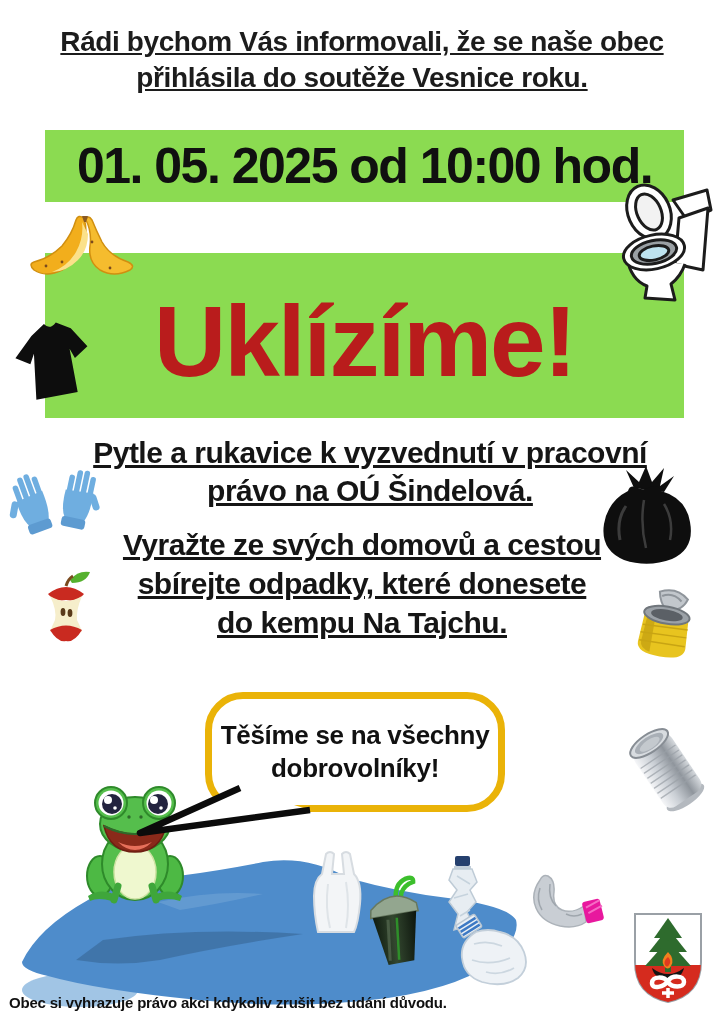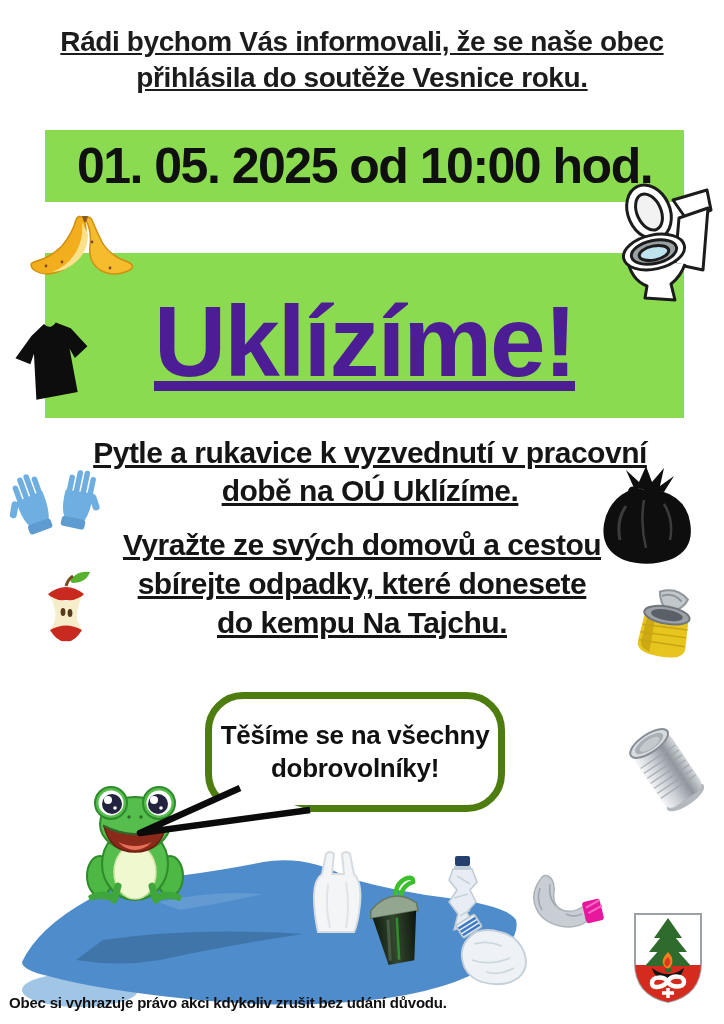--- a/index.html
+++ b/index.html
@@ -15,30 +15,30 @@
     letter-spacing:-0.4px; color:#1c1c1c; z-index:2;
   }
   .band { left:45px; width:639px; background:var(--banner_green); z-index:0; }
   .band1 { top:130px; height:72px; display:flex; align-items:center; justify-content:center; }
   .date-text {
     font-size:50px; font-weight:700; letter-spacing:-1.5px; color:#101010;
     white-space:nowrap;
   }
   .band2 { top:253px; height:165px; display:flex; align-items:center; justify-content:center; }
   .poster-title {
-    font-size:100px; font-weight:700; letter-spacing:-2px; color:#4c1d95;
-    padding-top:12px; white-space:nowrap;text-decoration:underline;
+    font-size:100px; font-weight:700; letter-spacing:-2px; color:#b91c1c;
+    padding-top:12px; white-space:nowrap;
   }
   .bodytext { font-weight:700; color:#151515; letter-spacing:-0.5px; z-index:2; }
   .pickup { top:434px; font-size:30px; line-height:38px;padding-left:16px; }
   .route  { top:525px; font-size:30px; line-height:39px; }
   .reward { top:653px; font-size:30px; line-height:34px; }
   .bubble {
     left:205px; top:692px; width:300px; height:120px; background:#ffffff;
-    border:7px solid #4d7c0f; border-radius:38px; z-index:3;
+    border:7px solid #eab308; border-radius:38px; z-index:3;
     display:flex; flex-direction:column; align-items:center; justify-content:center;
   }
   .bubble-line { font-size:26px; line-height:33px; font-weight:700; color:#111; letter-spacing:-0.3px; }
   .bubble-tail { left:126px; top:772px; width:200px; height:75px; z-index:4; }
   .footer {
     left:9px; top:994px; font-size:15px; font-weight:700; color:#101010;
     letter-spacing:-0.2px; z-index:5; white-space:nowrap;
   }
   svg.icon { position:absolute; overflow:visible; }
   .z1 { z-index:1; } .z2 { z-index:2; }
@@ -84,21 +84,21 @@
       <ellipse cx="43" cy="77" rx="15" ry="7" transform="rotate(-12 43 77)" fill="#BEE3EF"></ellipse>
     </g>
   </svg>
 
   <svg class="icon z2" style="left:12px;top:316px;width:84px;height:88px" viewBox="0 0 84 88">
     <path d="M23 17 L37 7 Q42 14 49 7 L63 15 L77 35 L63 45 L59 35 L61 79 L19 81 L23 35 L18 45 L4 37 Z" fill="#0d0d0d" transform="rotate(-8 42 44)"></path>
   </svg>
 
   <div class="abs centered bodytext pickup">
     <div>Pytle a rukavice k vyzvednutí v pracovní</div>
-    <div>době na OÚ Uklízíme.</div>
+    <div>právo na OÚ Šindelová.</div>
   </div>
 
   <svg class="icon z2" style="left:12px;top:464px;width:86px;height:86px" viewBox="0 0 86 86">
     <g fill="#6FAEE0">
       <g transform="rotate(-20 24 48)">
         <rect x="10" y="16" width="5.5" height="22" rx="2.7"></rect>
         <rect x="17" y="10" width="5.5" height="26" rx="2.7"></rect>
         <rect x="24" y="9" width="5.5" height="26" rx="2.7"></rect>
         <rect x="31" y="14" width="5.5" height="22" rx="2.7"></rect>
         <rect x="1" y="30" width="7" height="17" rx="3.5" transform="rotate(30 4.5 38)"></rect>

